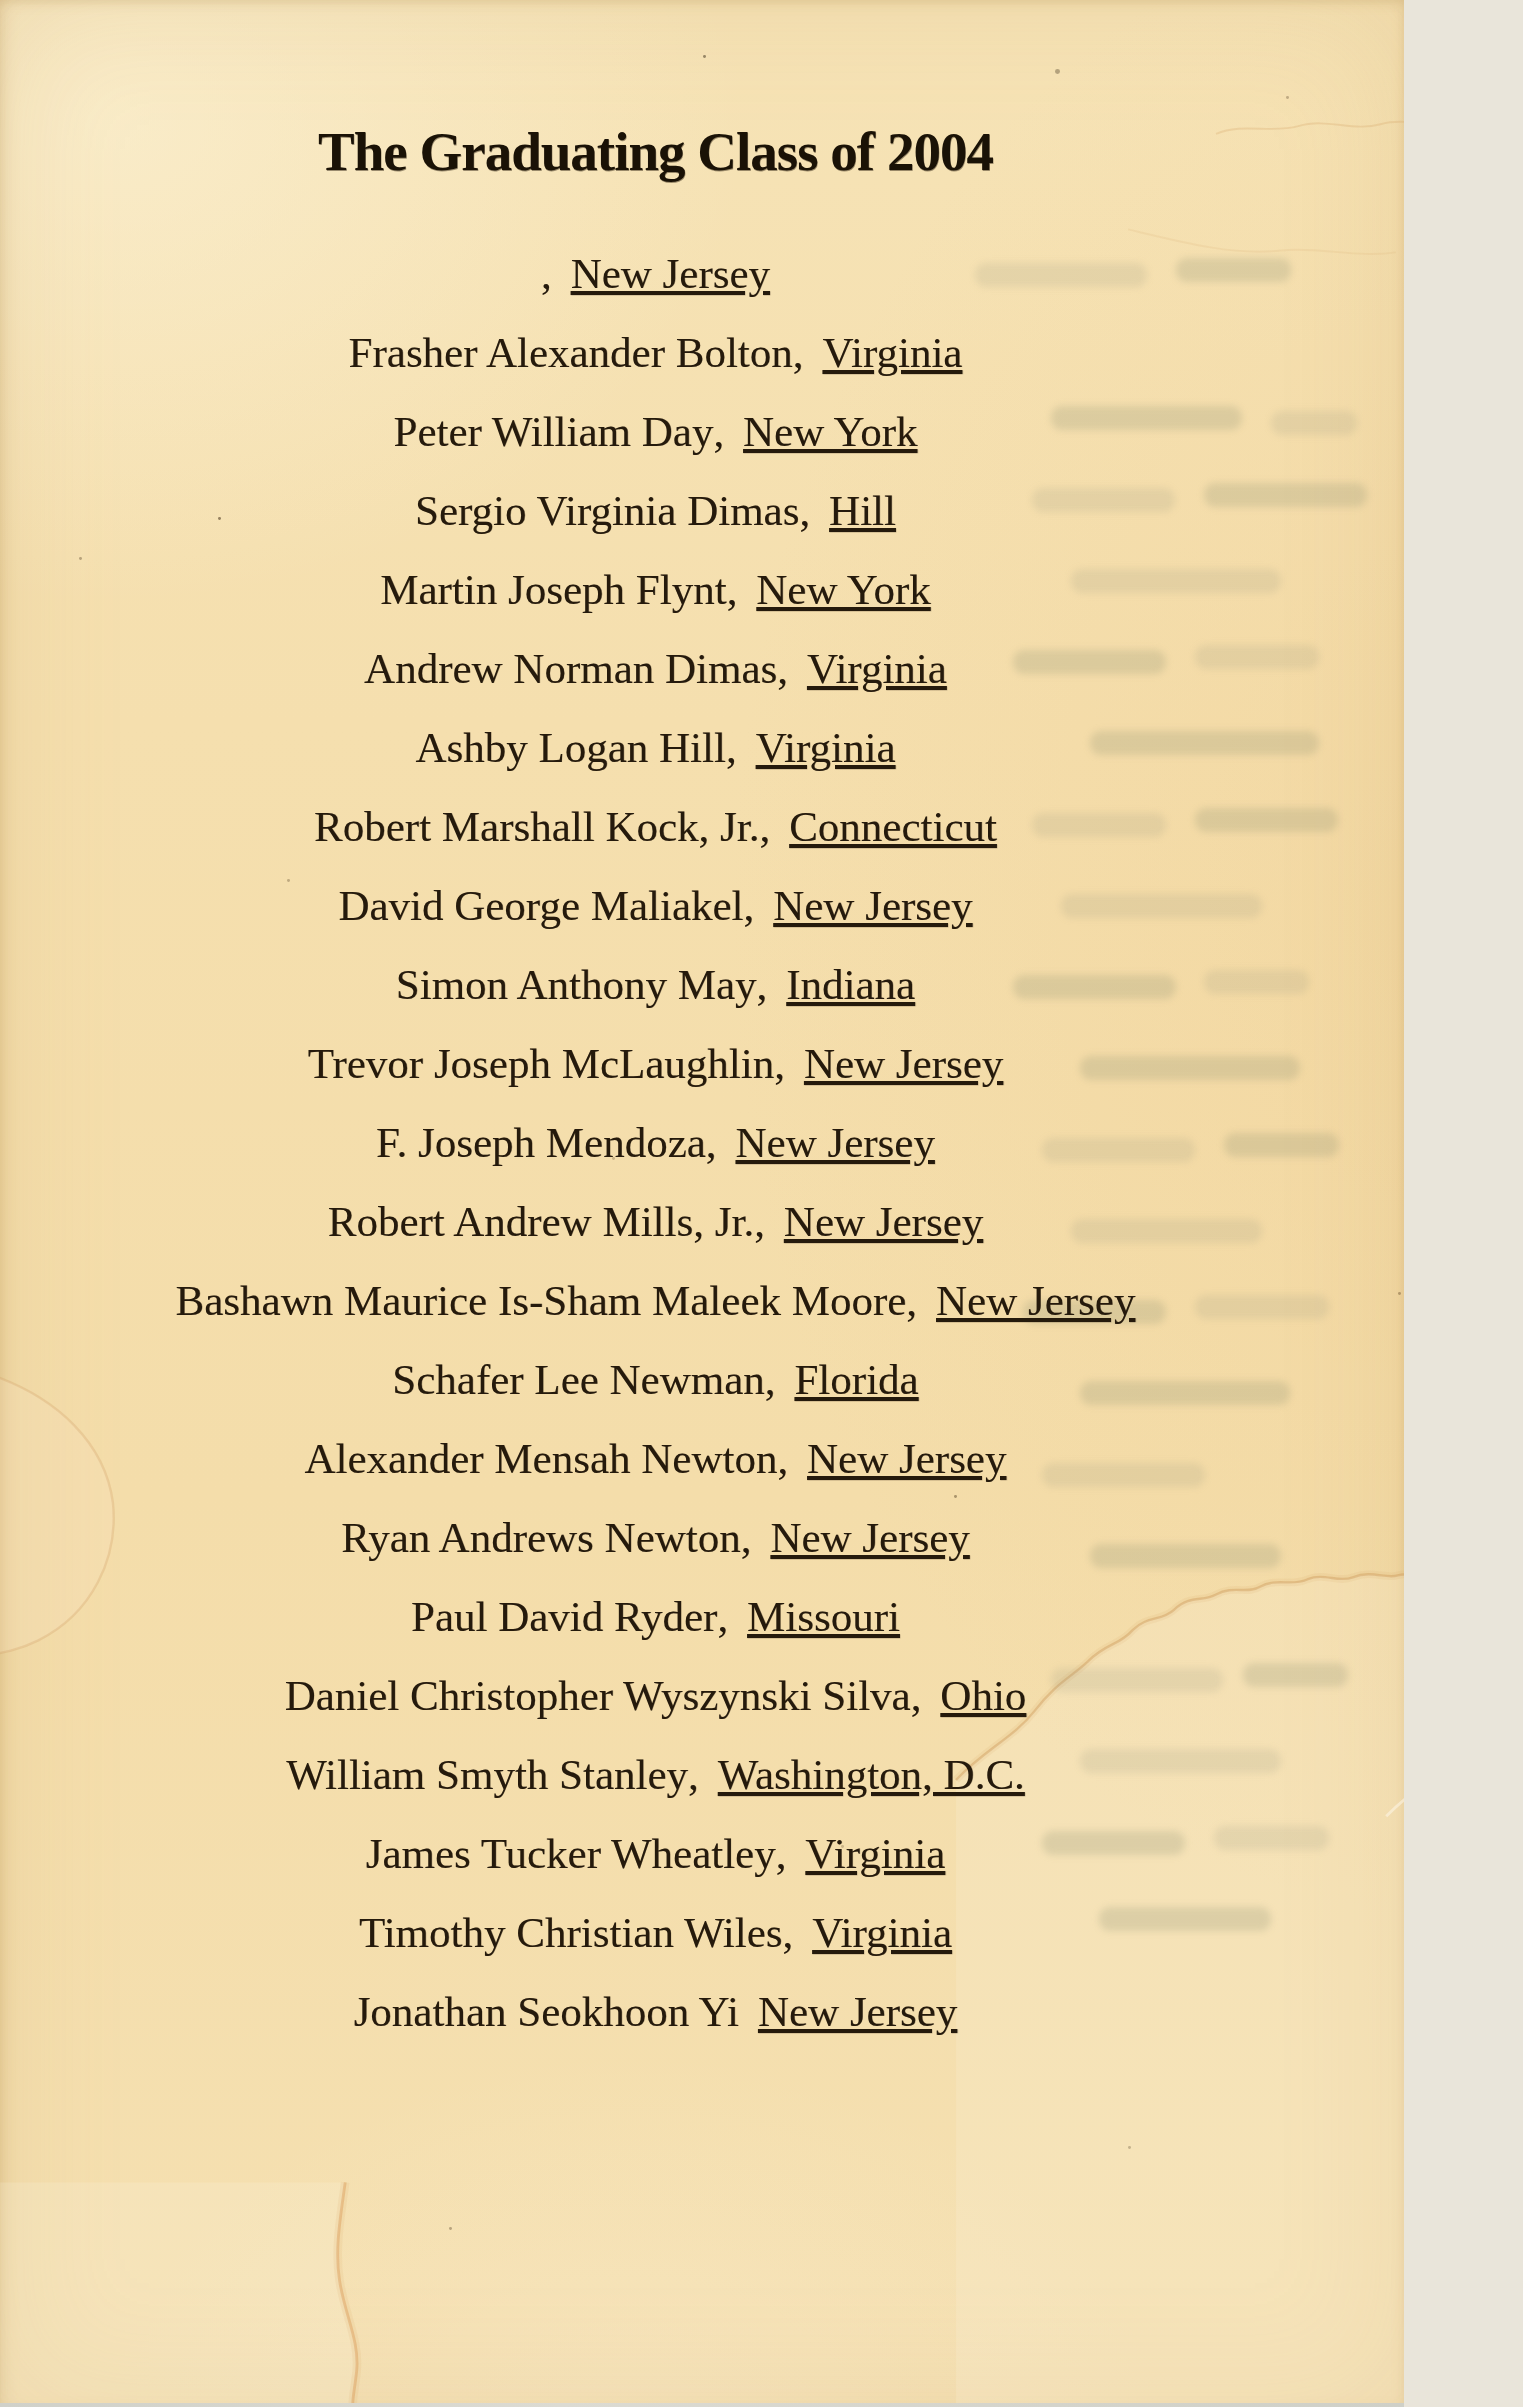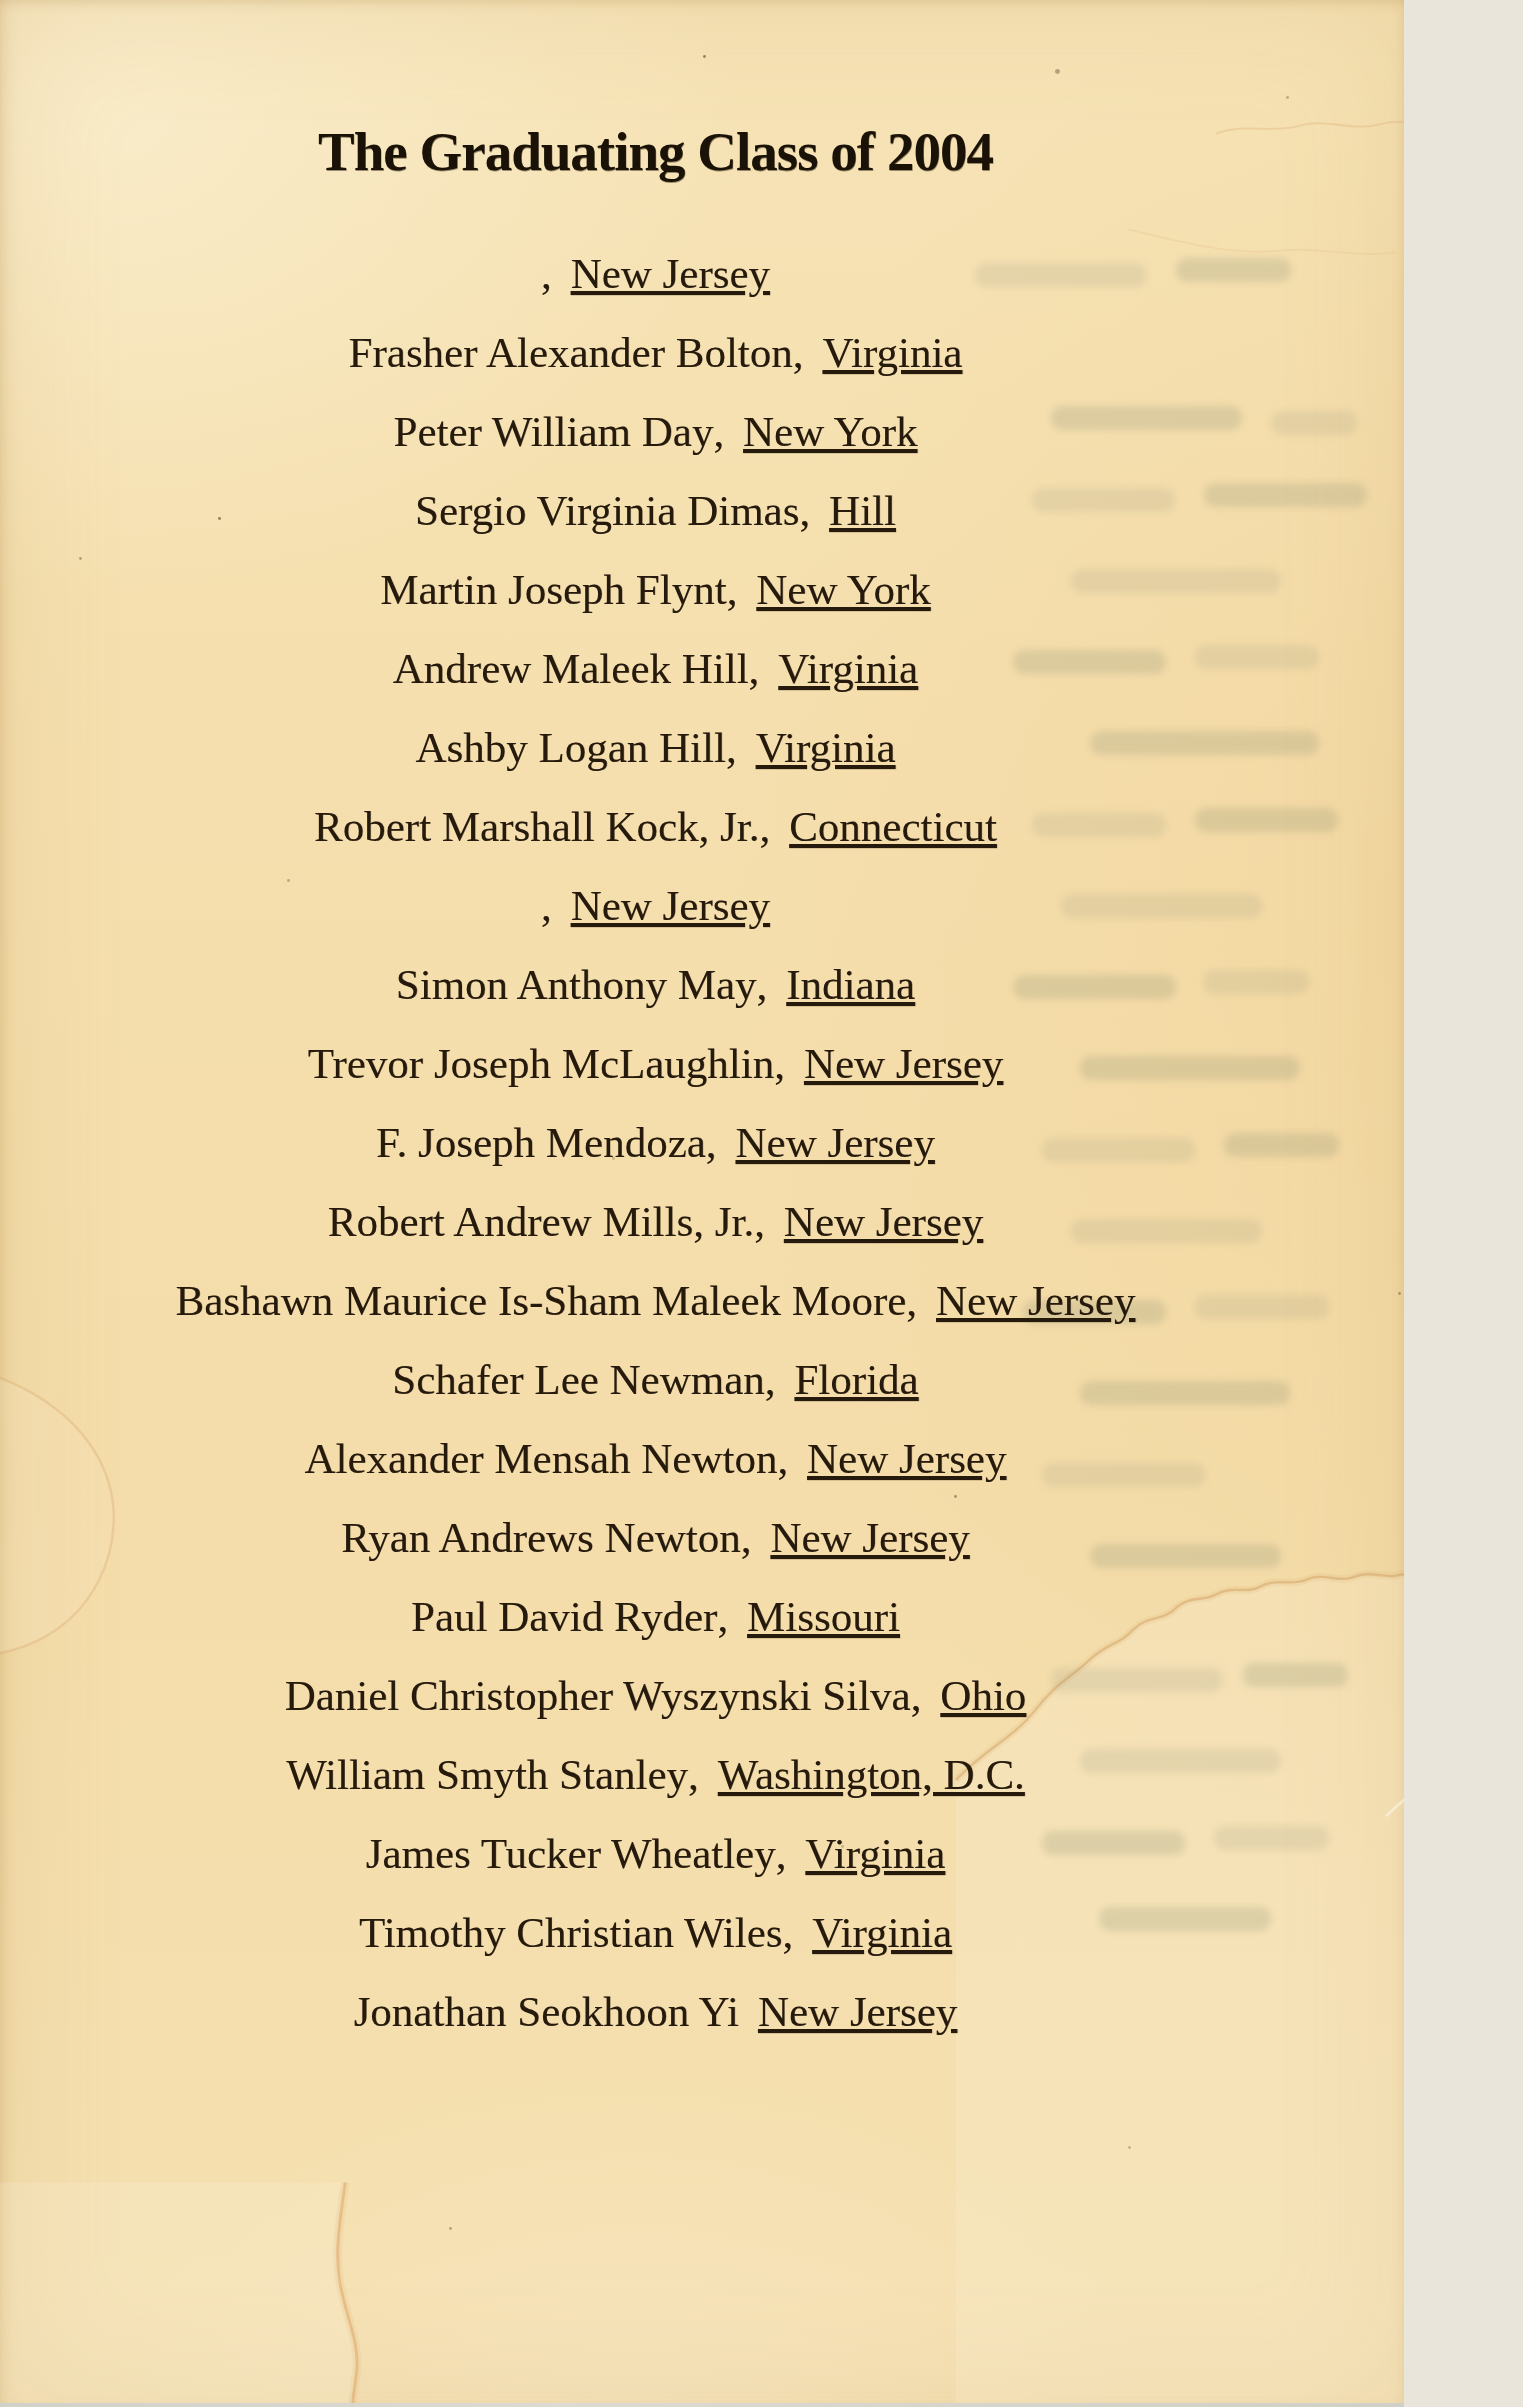--- a/index.html
+++ b/index.html
@@ -157,35 +157,36 @@
           <span class="gname">Sergio Virginia Dimas</span>
           <span class="gsep">,</span>
           <span class="gstate">Hill</span>
         </li>
         <li class="row">
           <span class="gname">Martin Joseph Flynt</span>
           <span class="gsep">,</span>
           <span class="gstate">New York</span>
         </li>
         <li class="row">
-          <span class="gname">Andrew Maleek Hill</span>
+          <span class="gname">Andrew Norman Dimas</span>
           <span class="gsep">,</span>
           <span class="gstate">Virginia</span>
         </li>
         <li class="row">
           <span class="gname">Ashby Logan Hill</span>
           <span class="gsep">,</span>
           <span class="gstate">Virginia</span>
         </li>
         <li class="row">
           <span class="gname">Robert Marshall Kock, Jr.</span>
           <span class="gsep">,</span>
           <span class="gstate">Connecticut</span>
         </li>
         <li class="row">
+          <span class="gname">David George Maliakel</span>
           <span class="gsep">,</span>
           <span class="gstate">New Jersey</span>
         </li>
         <li class="row">
           <span class="gname">Simon Anthony May</span>
           <span class="gsep">,</span>
           <span class="gstate">Indiana</span>
         </li>
         <li class="row">
           <span class="gname">Trevor Joseph McLaughlin</span>

